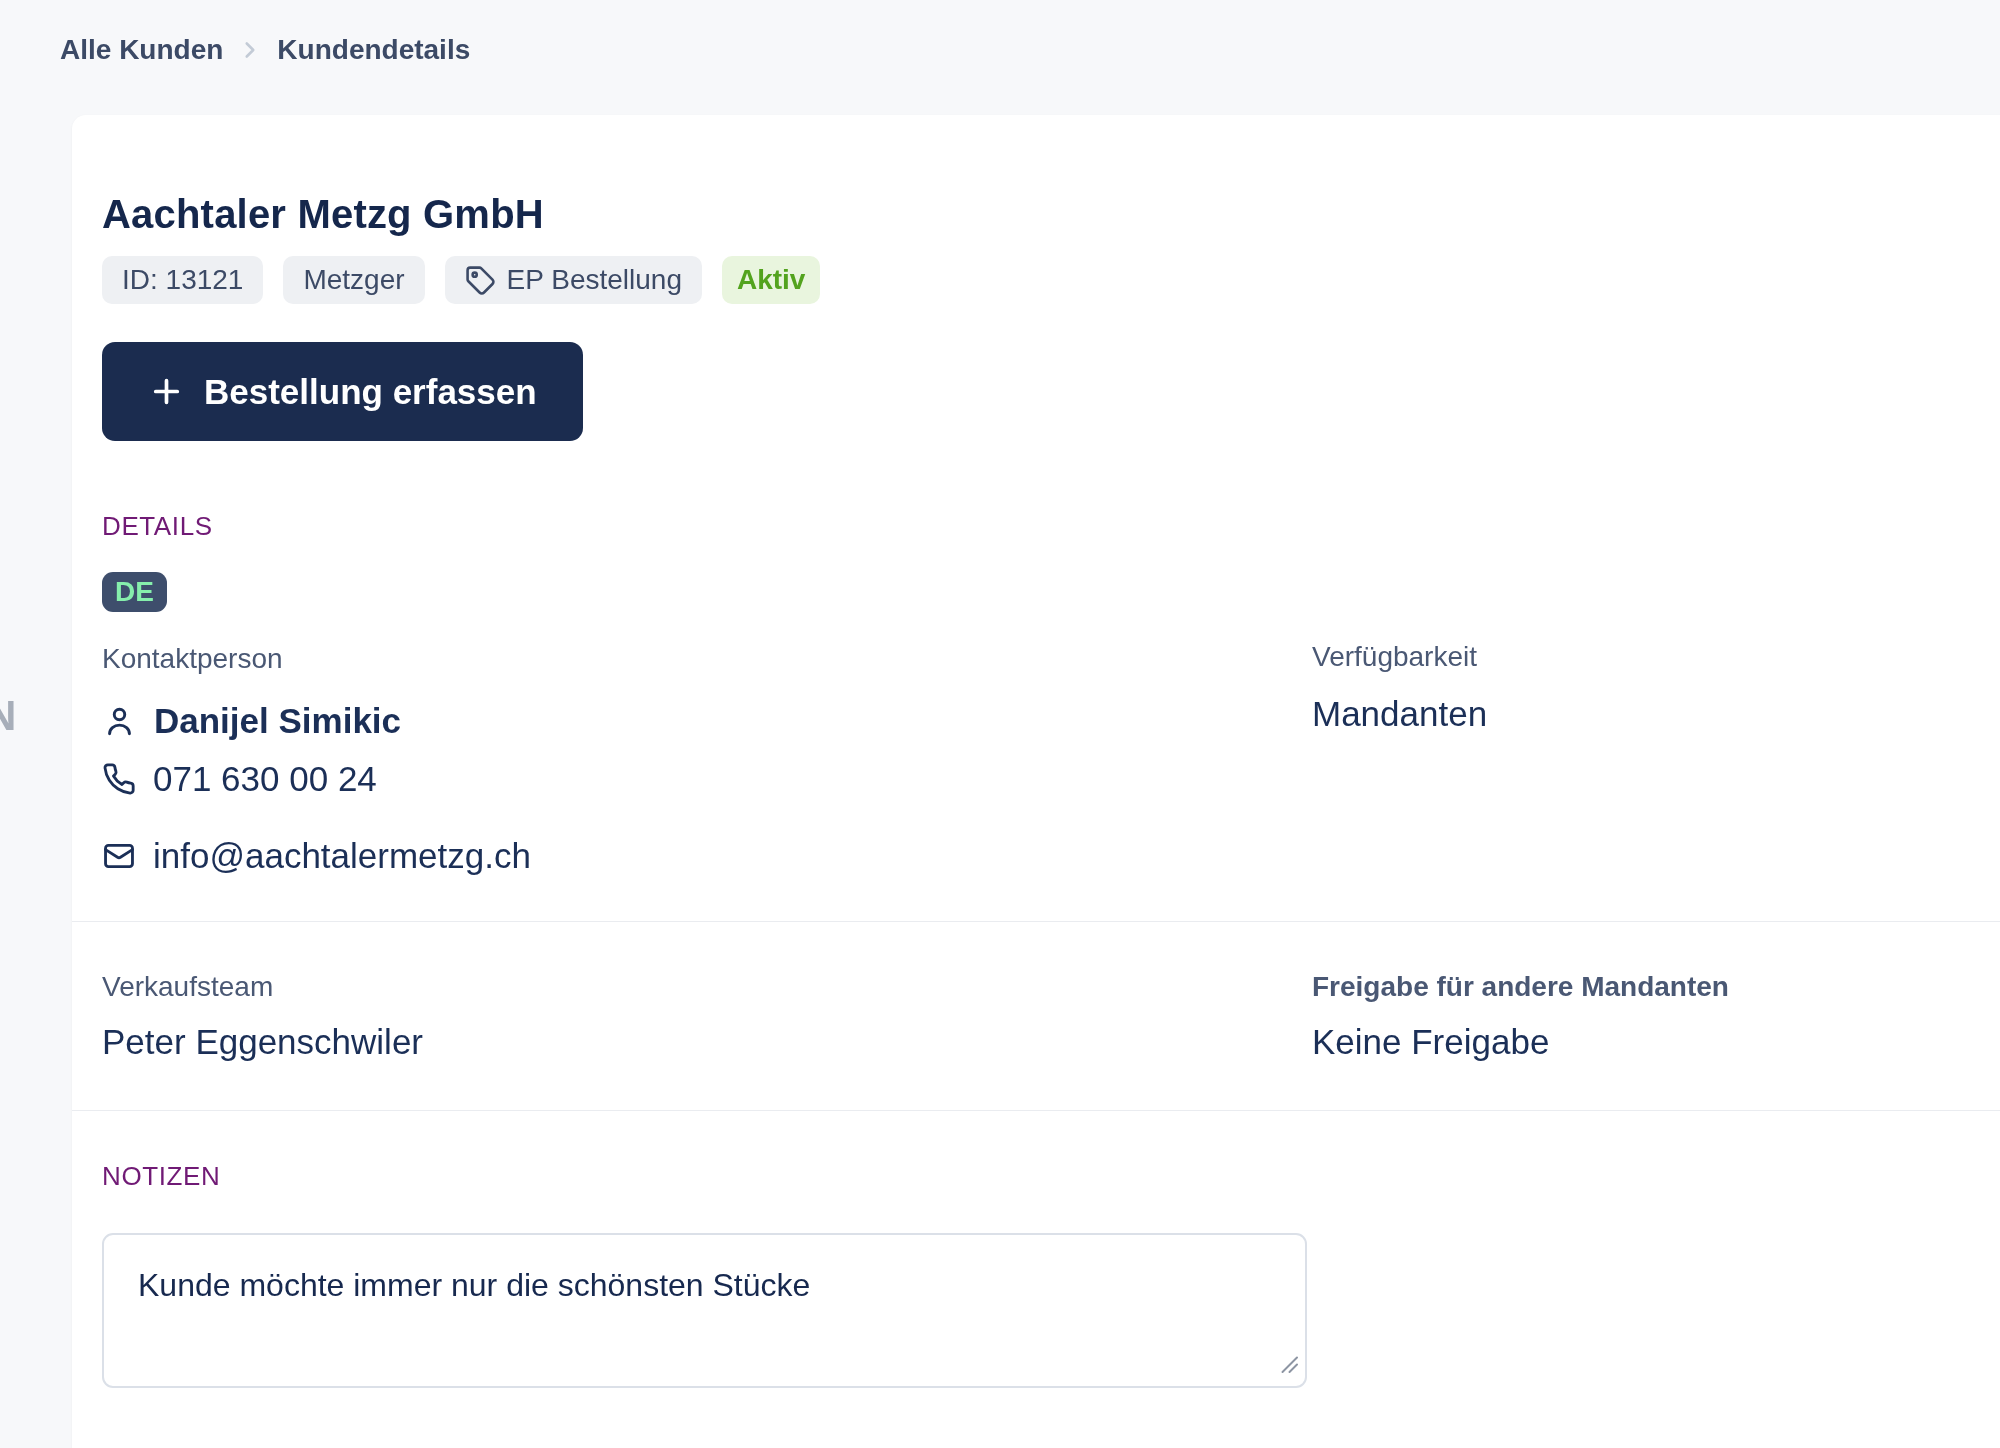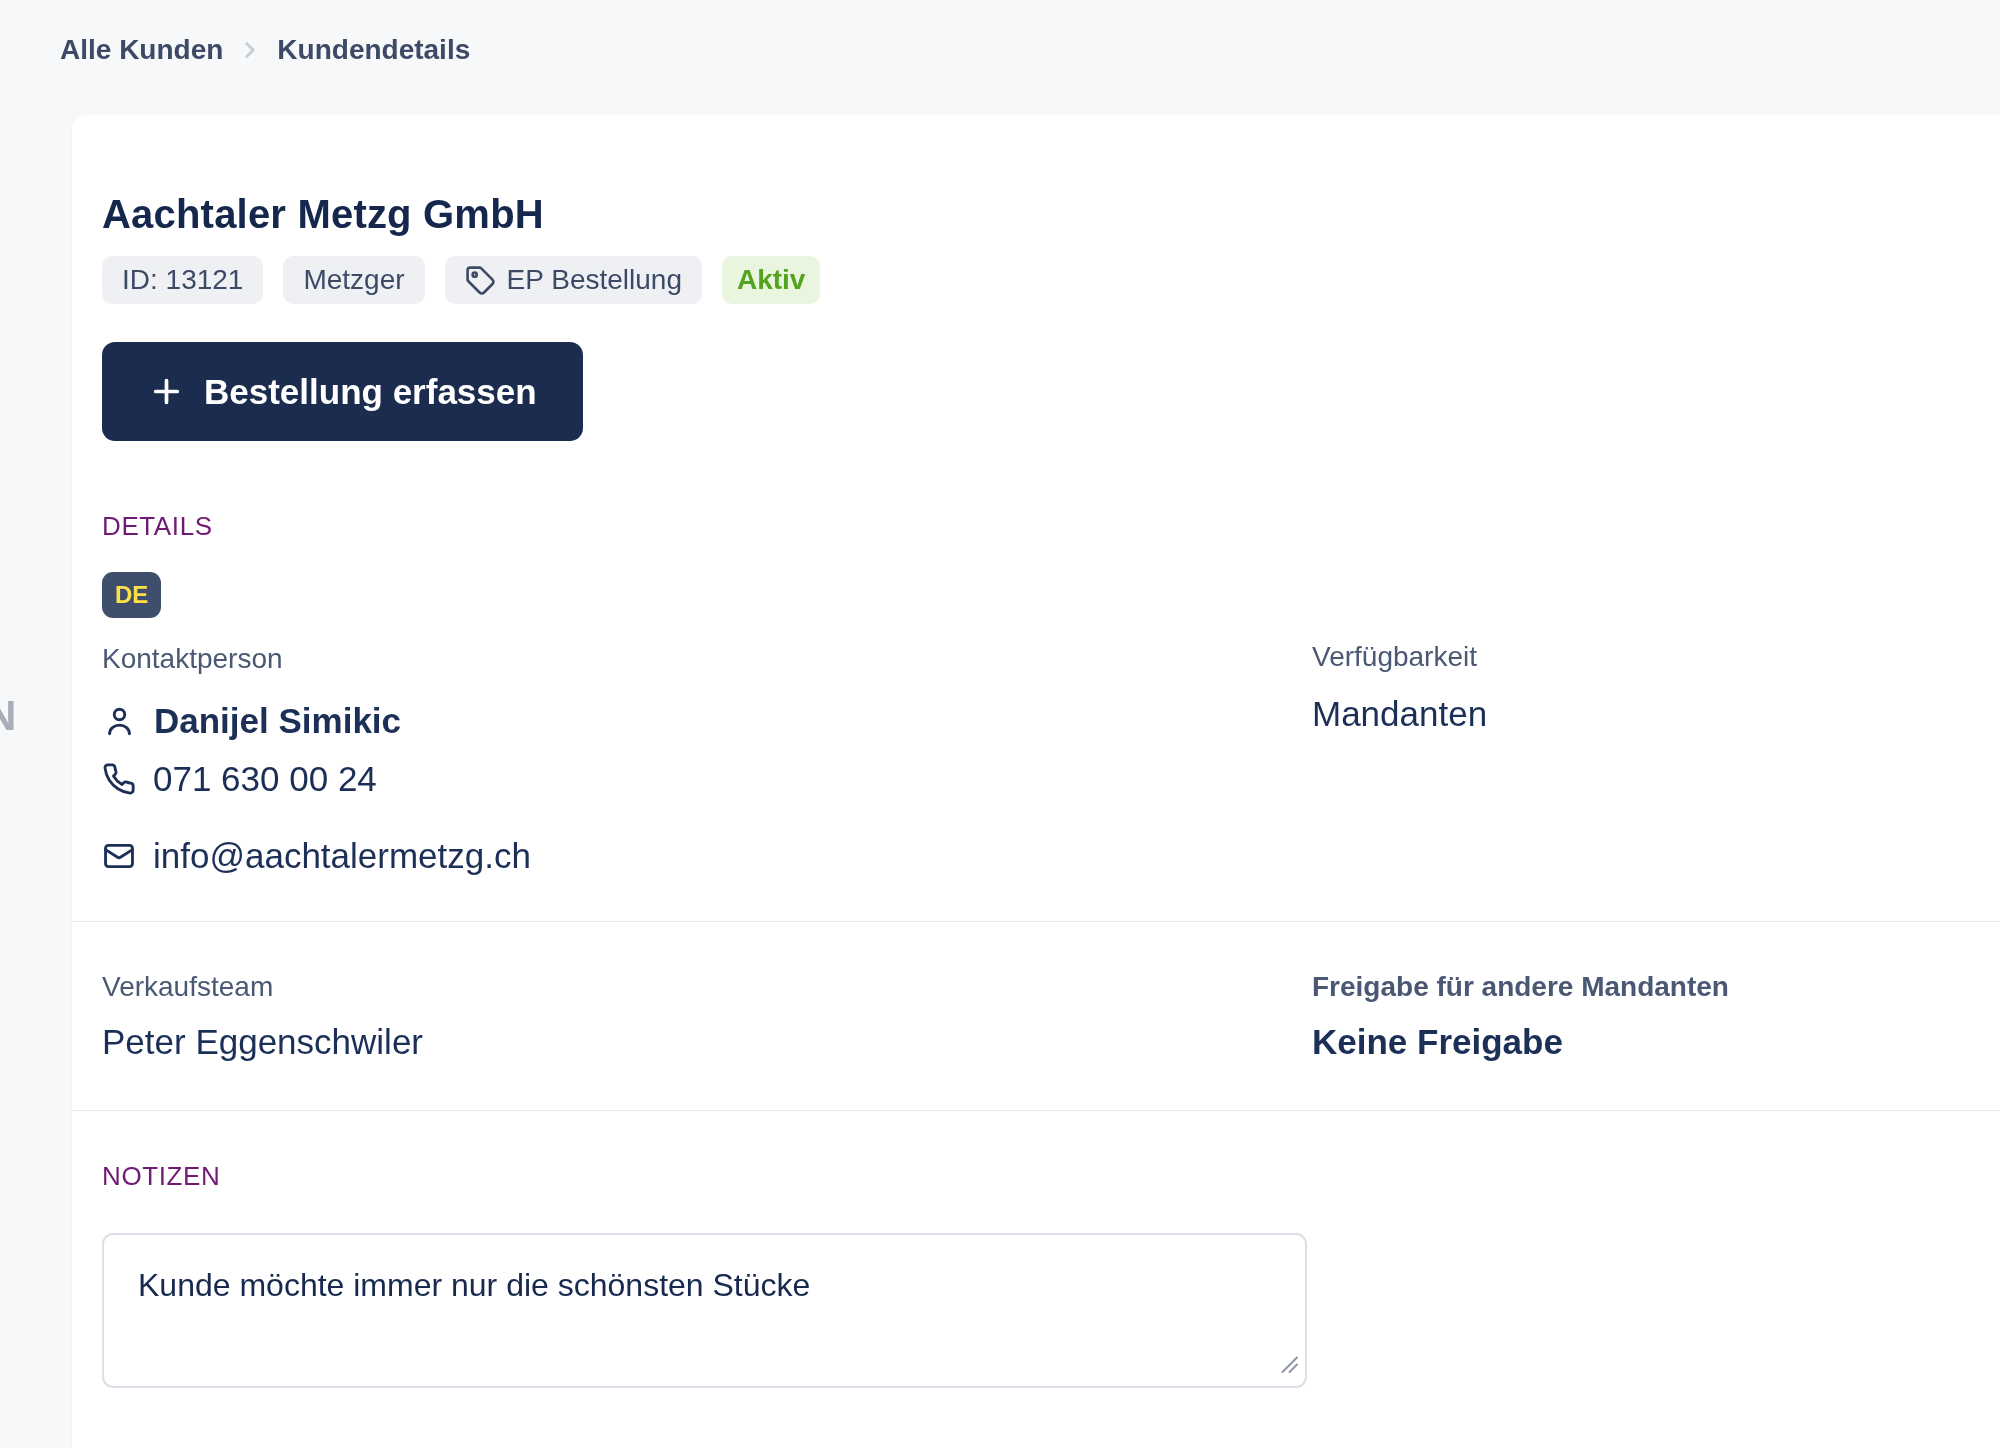--- a/index.html
+++ b/index.html
@@ -84,23 +84,23 @@
   }
   .field-value {
     position:absolute;
     font-size:35px; font-weight:500; line-height:42px;
     color:#1b2f57; white-space:nowrap;
   }
 
   .lang-badge {
     position:absolute; left:30px; top:457px;
     display:inline-flex; align-items:center; justify-content:center;
-    height:46px; min-width:58px; padding:0 13px;
+    height:40px; min-width:58px; padding:0 13px;
     background:#3e4e6c; border-radius:11px;
-    font-size:24px; font-weight:600; color:#fde047;
+    font-size:28px; font-weight:600; color:#86efac;
   }
 
   
   .icon-row {
     position:absolute; left:30px;
     display:flex; align-items:center; gap:17px;
     font-size:35px; line-height:44px; color:#1b2f57; white-space:nowrap;margin-top:16px;
   }
   .icon-row svg { flex:0 0 auto; stroke:#1b2f57; }
   .row-name { font-weight:600; }
@@ -204,21 +204,21 @@
 
   <div class="field-label" style="left:1240px; top:525px;">Verfügbarkeit</div>
   <div class="field-value" style="left:1240px; top:578px; font-weight:500;">Mandanten</div>
 
   <div class="divider" style="top:806px;"></div>
 
   <div class="field-label" style="left:30px; top:855px;">Verkaufsteam</div>
   <div class="field-value" style="left:30px; top:906px; font-weight:400;">Peter Eggenschwiler</div>
 
   <div class="field-label" style="left:1240px; top:855px; font-weight:600;">Freigabe für andere Mandanten</div>
-  <div class="field-value" style="left:1240px; top:906px; font-weight:700;">Keine Freigabe</div>
+  <div class="field-value" style="left:1240px; top:906px; font-weight:400;">Keine Freigabe</div>
 
   <div class="divider" style="top:995px;"></div>
 
   <div class="section-heading" style="left:30px; top:1046px;">NOTIZEN</div>
 
   <div class="notes-wrap">
     <textarea class="notes-input" spellcheck="false" style="">Kunde möchte immer nur die schönsten Stücke</textarea>
     <span class="resize-grip">
       <svg width="22" height="22" viewBox="0 0 22 22" fill="none" stroke="#8d95a3" stroke-width="2" stroke-linecap="round">
           <path d="M4.5 19 19 4.5M11.5 19 19 11.5"></path>

